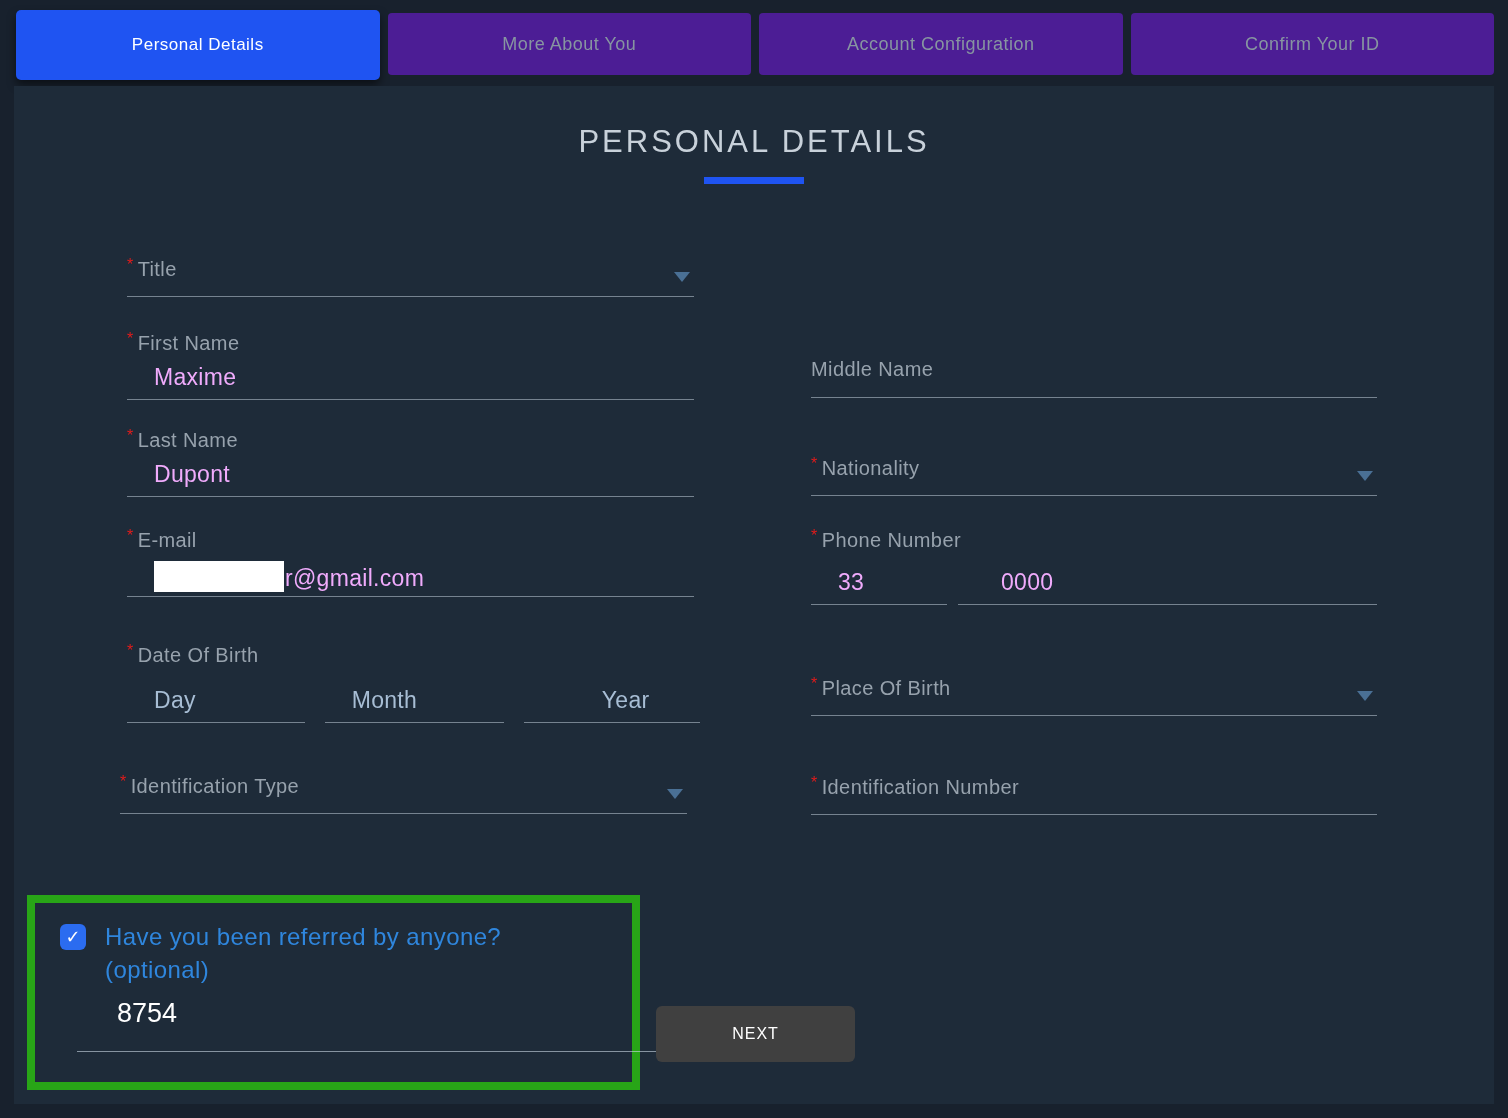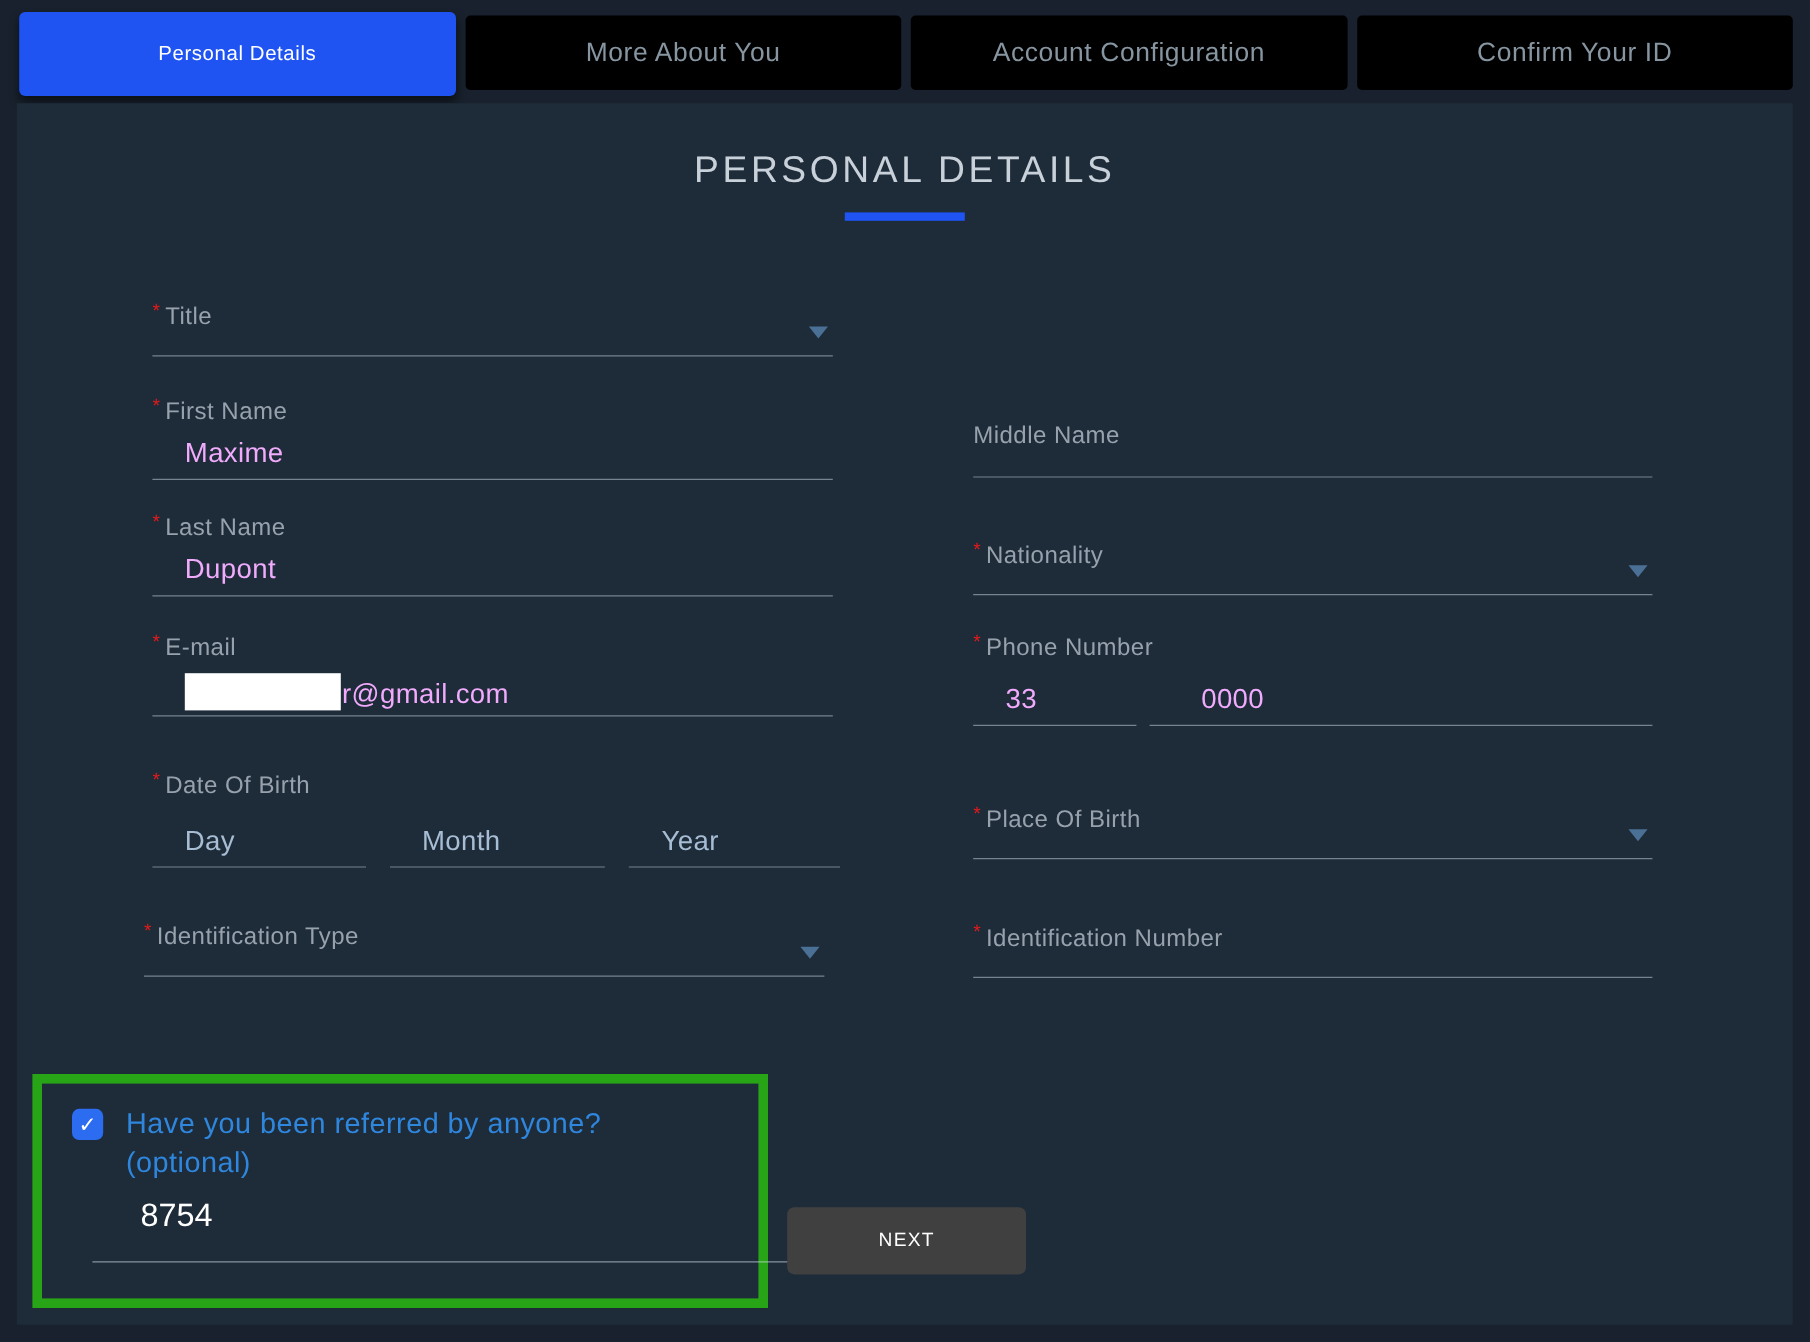--- a/index.html
+++ b/index.html
@@ -6,21 +6,21 @@
   body{
     width:1508px;height:1118px;position:relative;overflow:hidden;
     background:#18212d;
     font-family:"Liberation Sans", sans-serif;
     -webkit-font-smoothing:antialiased;
   }
   
   .tabs{position:absolute;left:16px;top:10px;width:1478px;height:70px;display:flex;gap:8px;}
   .tab{
     flex:1;display:flex;align-items:center;justify-content:center;
-    background:#000000;color:#8795a1;font-size:22px;letter-spacing:.5px;
+    background:#4c1d95;color:#8795a1;font-size:18px;letter-spacing:.5px;
     border-radius:4px;margin:3px 0 5px 0;cursor:pointer;
   }
   .tab.active{
     background:#1f54f2;color:#ffffff;margin:0;border-radius:5px;
     box-shadow:0 5px 8px rgba(0,0,0,.5);font-size:17px;
   }
   
   .panel{
     position:absolute;left:14px;top:86px;width:1480px;height:1018px;
     background:#1e2b39;
@@ -31,21 +31,21 @@
   }
   .title-underline{
     position:absolute;left:50%;top:91px;margin-left:-50px;width:100px;height:7px;
     background:#1f54f2;
   }
   
   .field{position:absolute;border-bottom:1px solid rgba(205,219,231,.5);box-sizing:border-box;}
   .label{color:#97a2ad;font-size:20px;letter-spacing:.4px;white-space:nowrap;}
   .req{color:#e21b1b;font-size:16px;vertical-align:6px;margin-right:4px;}
   .value{color:#f0abfc;font-size:23px;padding-left:27px;letter-spacing:.3px;}
-  .nv{height:46px;display:flex;align-items:flex-start;padding-bottom:10px;}
+  .nv{height:46px;display:flex;align-items:center;padding-bottom:10px;}
   .wv{height:72px;padding-top:2px;}
   .wv .value{margin-top:9px;}
   .chev{
     position:absolute;right:4px;bottom:14px;width:0;height:0;
     border-left:8px solid transparent;border-right:8px solid transparent;
     border-top:10px solid #4a7095;
   }
   .redact{display:inline-block;width:130px;height:31px;background:#ffffff;vertical-align:-6px;margin-right:1px;}
   
   .group{position:absolute;}
@@ -118,21 +118,21 @@
 
   <div class="group" style="left:113px;top:556px;width:573px;">
     <div class="label"><span class="req">*</span><span>Date Of Birth</span></div>
     <div class="row">
       <div class="subfield" style="width:181px;">
           <span class="ph">Day</span>
         </div>
       <div class="subfield" style="width:183px;">
           <span class="ph">Month</span>
         </div>
-      <div class="subfield" style="width:179px;">
+      <div class="subfield" style="width:179px;justify-content:center;">
           <span class="ph">Year</span>
         </div>
     </div>
   </div>
 
   <div class="field nv" style="left:106px;top:682px;width:567px;">
     <div class="label"><span class="req">*</span><span>Identification Type</span></div>
     <div class="chev"></div>
   </div>
 

